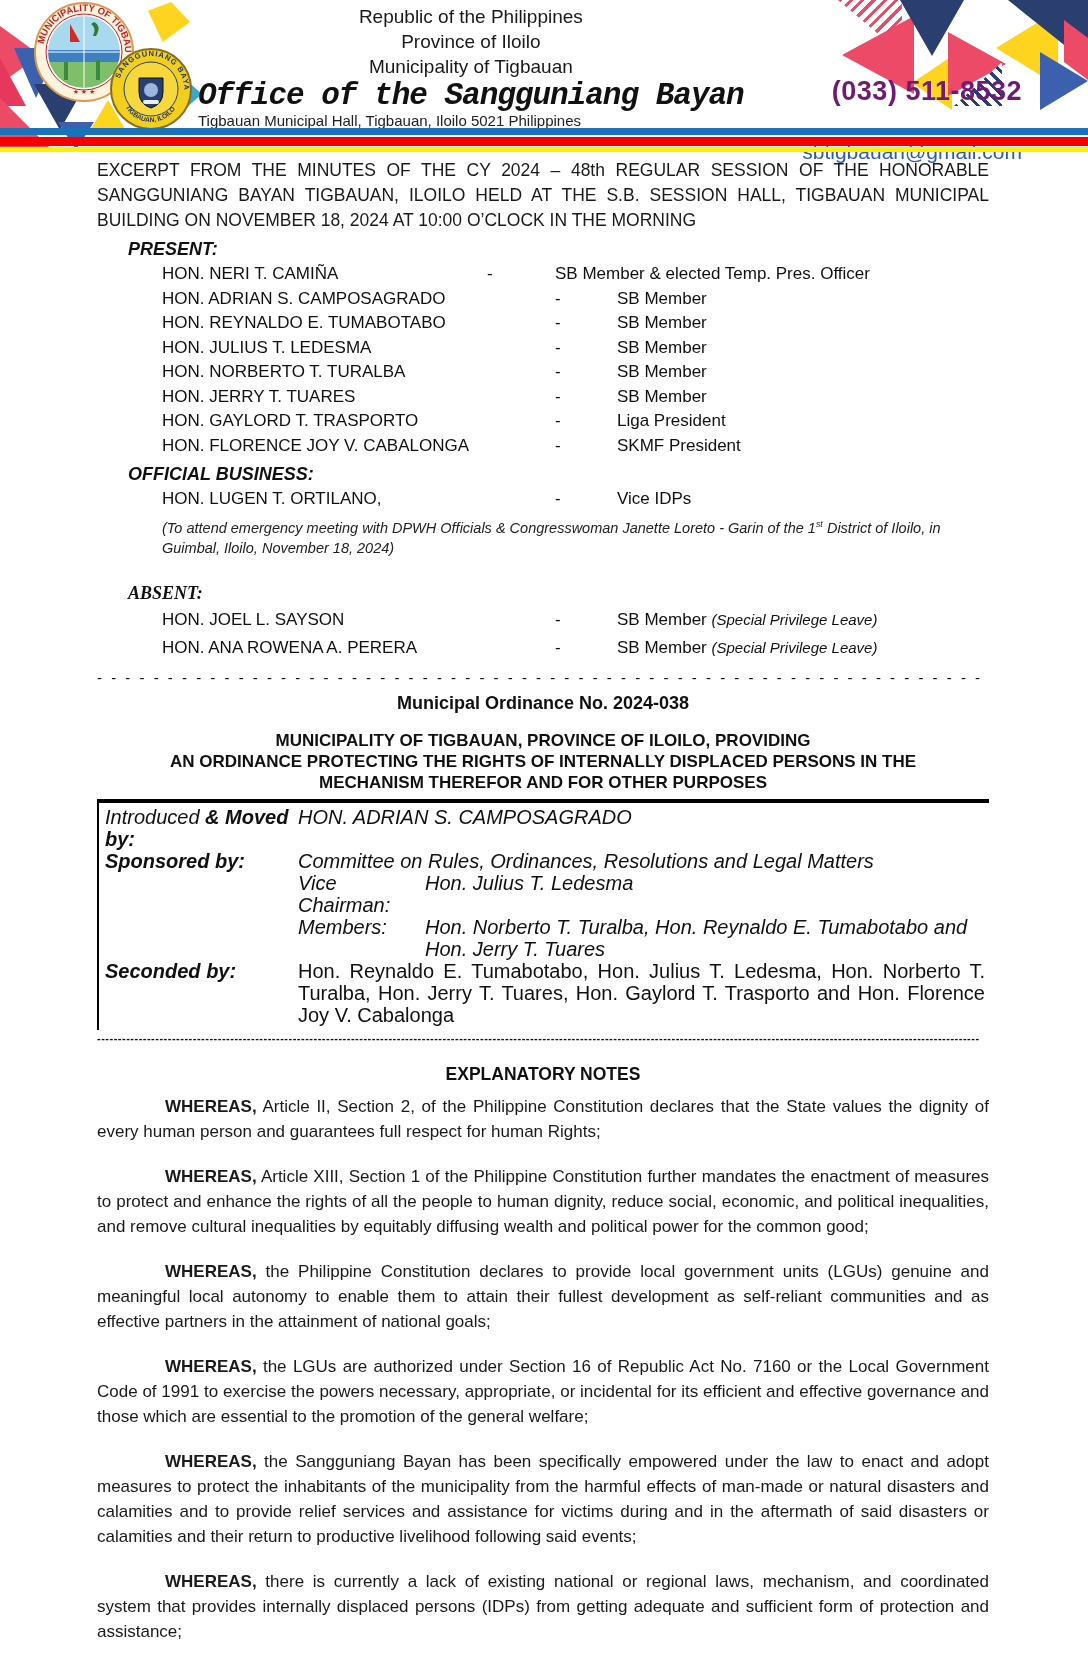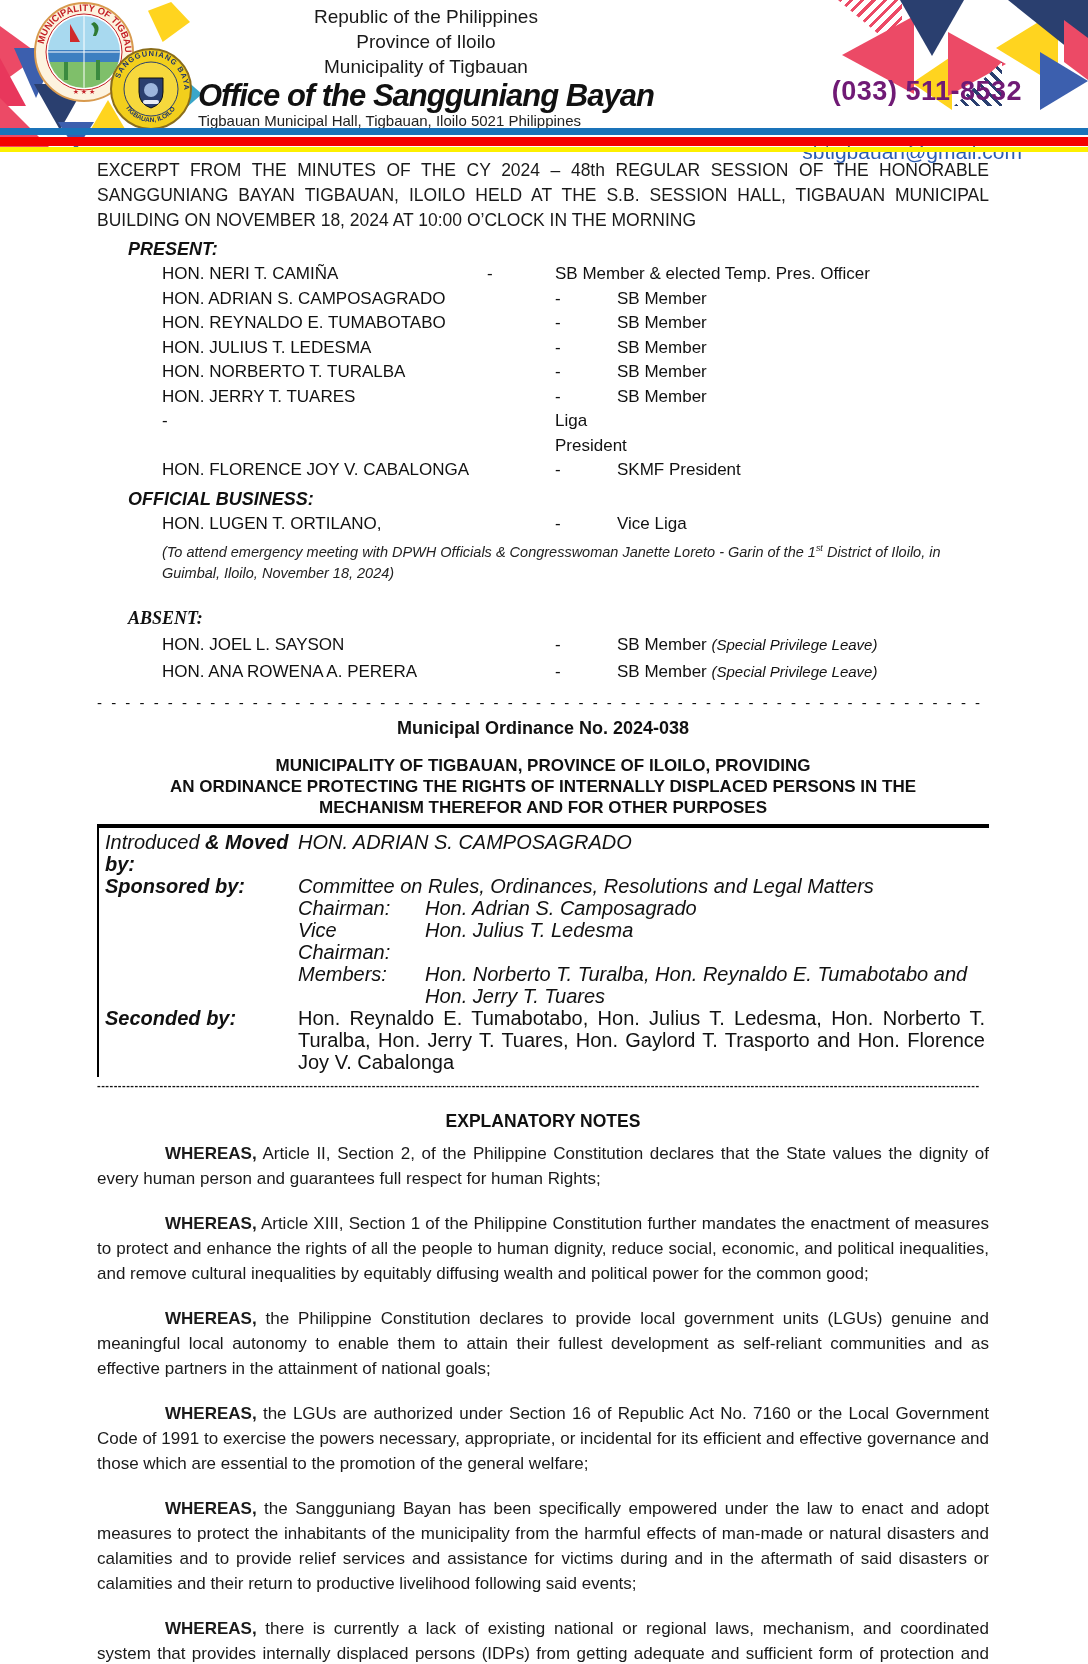--- a/index.html
+++ b/index.html
@@ -4,21 +4,21 @@
 <style>
   html,body{margin:0;padding:0;background:#ffffff;}
   .page{position:relative;width:1088px;height:1664px;background:#ffffff;overflow:hidden;
         font-family:"Liberation Sans","DejaVu Sans",sans-serif;color:#111;}
   
   .header{position:absolute;top:0;left:0;width:1088px;height:152px;background:#fff;}
   .tri{position:absolute;}
   .seal{position:absolute;z-index:2;}
   .hgroup{position:absolute;left:198px;top:4px;z-index:3;}
   .hline{font-size:19px;line-height:25px;color:#1a1a1a;text-align:center;}
-  .hoffice{font-family:Liberation Sans, sans-serif;font-style:italic;font-weight:bold;
+  .hoffice{font-family:Liberation Mono, monospace;font-style:italic;font-weight:bold;
            font-size:31px;line-height:33px;color:#111;letter-spacing:-1px;}
   .haddr{font-size:15px;line-height:17px;color:#222;}
   .contact{position:absolute;right:66px;top:78px;z-index:3;text-align:right;}
   .cphone{font-size:27px;font-weight:bold;color:#701a75;line-height:27px;letter-spacing:0.5px;}
   .cemail{font-size:21px;color:#2b5cb0;line-height:24px;margin-top:35px;}
   .bar{position:absolute;left:0;width:1088px;z-index:4;}
   .bar.blue{top:128px;height:7px;background:#1a73b9;}
   .bar.red{top:137px;height:9px;background:#f40000;}
   .bar.yellow{top:147px;height:5px;background:#fdf000;}
   
@@ -168,34 +168,35 @@
       <span>HON. NORBERTO T. TURALBA</span>
       <span class="pdash">-</span>
       <span>SB Member</span>
     </div>
     <div class="prow std">
       <span>HON. JERRY T. TUARES</span>
       <span class="pdash">-</span>
       <span>SB Member</span>
     </div>
     <div class="prow std">
+      <span>HON. GAYLORD T. TRASPORTO</span>
       <span class="pdash">-</span>
       <span> Liga President</span>
     </div>
     <div class="prow std">
       <span>HON. FLORENCE JOY V. CABALONGA</span>
       <span class="pdash">-</span>
       <span> SKMF President</span>
     </div>
 
     <div class="shead">OFFICIAL BUSINESS:</div>
     <div class="prow std">
       <span>HON. LUGEN T. ORTILANO,</span>
       <span class="pdash">-</span>
-      <span>Vice Liga</span>
+      <span>Vice IDPs</span>
     </div>
     <div class="obnote"><span>(To attend emergency meeting with DPWH Officials &amp; Congresswoman Janette Loreto - Garin of the 1</span><sup>st</sup><span> District of Iloilo, in Guimbal, Iloilo, November 18, 2024)</span></div>
 
     <div class="shead" style="margin-top:22px;font-family:Liberation Serif, serif;">ABSENT:</div>
     <div class="arow">
       <span>HON. JOEL L. SAYSON</span>
       <span class="pdash">-</span>
       <span><span>SB Member </span><span class="anote">(Special Privilege Leave)</span></span>
     </div>
     <div class="arow">
@@ -215,27 +216,20 @@
     </div>
 
     <div class="stable">
       <div class="srow">
         <span class="slabel"><span class="reg" style="font-style:italic;">Introduced </span><span>&amp; Moved by:</span></span>
         <span class="svalue">HON. ADRIAN S. CAMPOSAGRADO</span>
       </div>
       <div class="srow">
         <span class="slabel">Sponsored by:</span>
         <span class="svalue">Committee on Rules, Ordinances, Resolutions and Legal Matters</span>
-      </div>
-      <div class="srow">
-        <span></span>
-        <span class="ssub">
-            <span>Chairman:</span>
-            <span>Hon. Adrian S. Camposagrado</span>
-          </span>
       </div>
       <div class="srow">
         <span></span>
         <span class="ssub">
             <span>Vice Chairman:</span>
             <span>Hon. Julius T. Ledesma</span>
           </span>
       </div>
       <div class="srow">
         <span></span>

